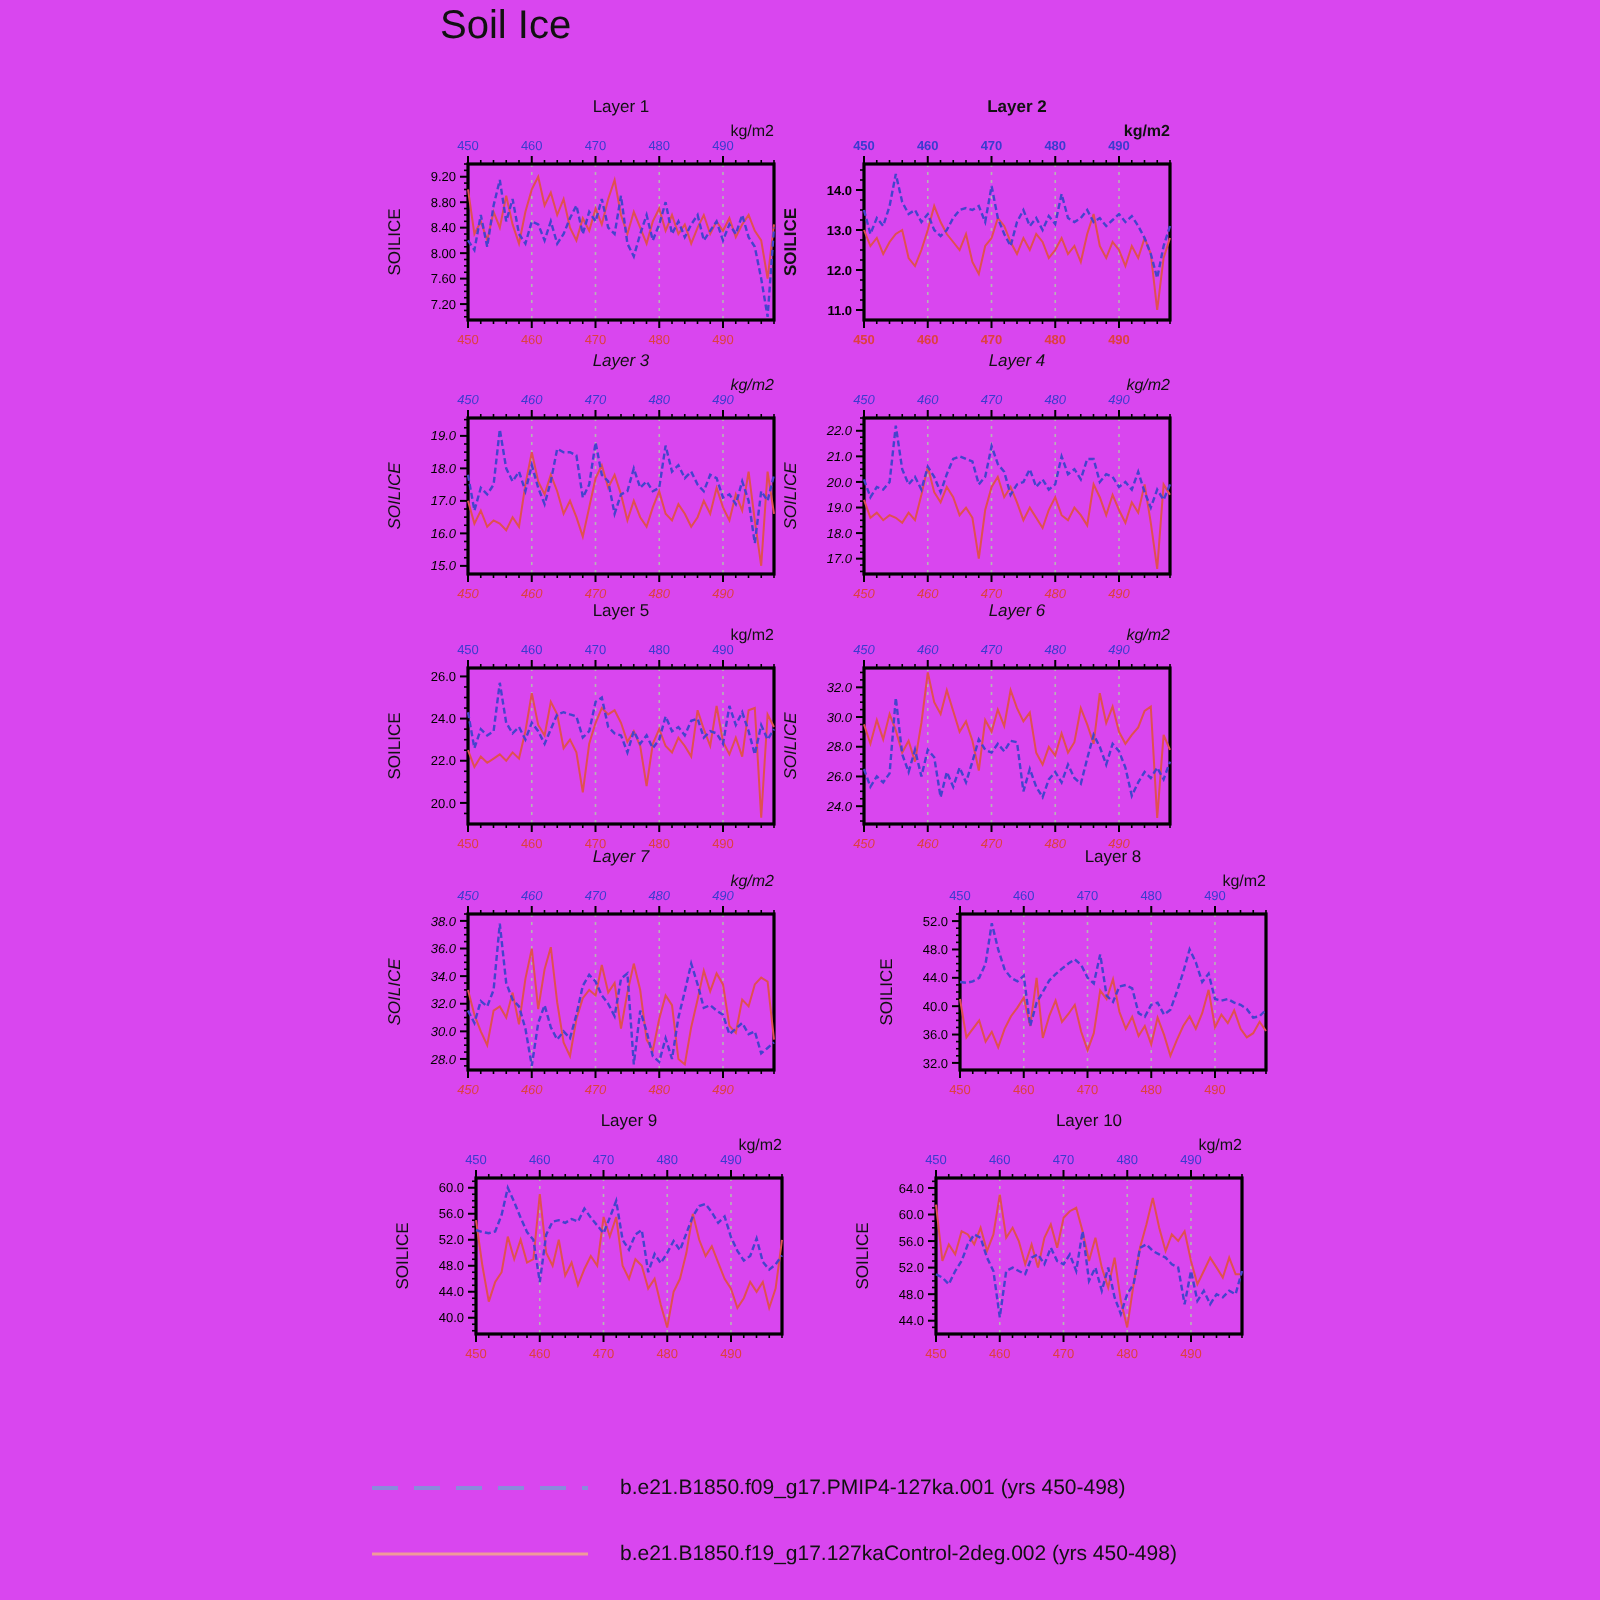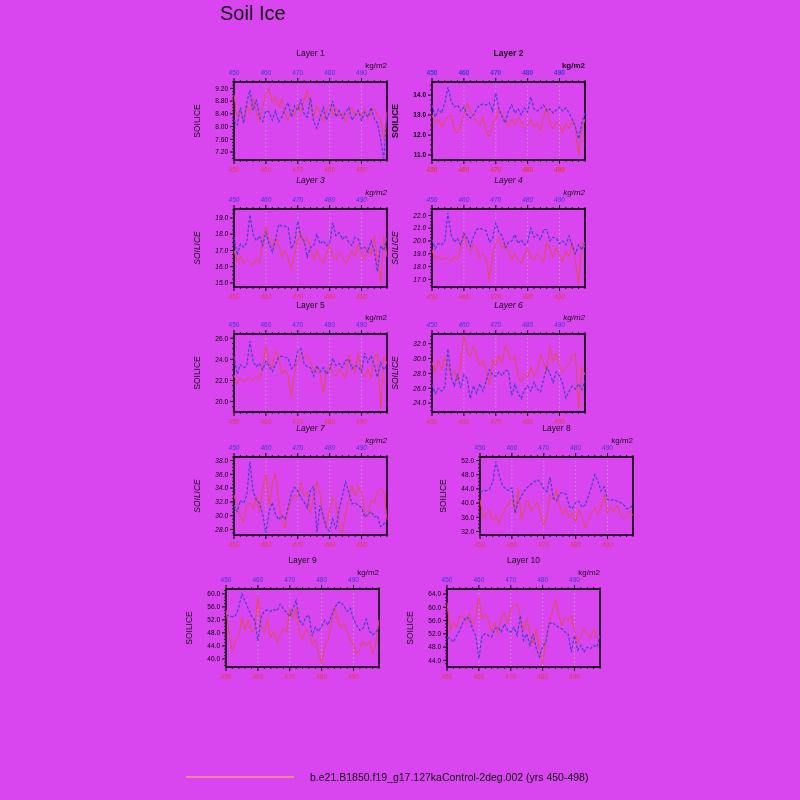--- a/index.html
+++ b/index.html
@@ -797,21 +797,21 @@
           <line x1="46" y1="46.63636363636364" x2="44" y2="46.63636363636364" stroke="#000000" stroke-width="0.8"></line>
           <line x1="46" y1="43.09090909090909" x2="44" y2="43.09090909090909" stroke="#000000" stroke-width="0.8"></line>
           <line x1="46" y1="36" x2="44" y2="36" stroke="#000000" stroke-width="0.8"></line>
           <rect x="46" y="36" width="153" height="78" fill="none" stroke="#000000" stroke-width="1.6"></rect>
           <polyline points="46.0,78.5 49.2,97.7 52.4,93.4 55.6,89.2 58.8,99.8 61.9,94.9 65.1,102.7 68.3,93.4 71.5,87.1 74.7,82.8 77.9,77.8 81.1,92.0 84.3,67.9 87.4,98.0 90.6,87.1 93.8,79.3 97.0,89.9 100.2,86.0 103.4,81.4 106.6,94.9 109.8,104.1 112.9,95.6 116.1,74.3 119.3,78.5 122.5,68.6 125.7,84.9 128.9,93.4 132.1,87.4 135.3,97.0 138.4,92.0 141.6,101.2 144.8,87.8 148.0,96.3 151.2,106.9 154.4,99.1 157.6,92.0 160.8,87.1 163.9,93.4 167.1,85.6 170.3,73.9 173.5,92.7 176.7,86.3 179.9,90.6 183.1,84.2 186.3,93.4 189.4,97.7 192.6,95.6 195.8,89.9 199.0,94.5" fill="none" stroke="#e05050" stroke-width="1"></polyline>
           <polyline points="46.0,70.0 49.2,70.4 52.4,69.7 55.6,67.9 58.8,60.8 61.9,40.6 65.1,53.7 68.3,63.7 71.5,67.9 74.7,69.7 77.9,66.8 81.1,92.0 84.3,80.3 87.4,75.0 90.6,69.3 93.8,66.1 97.0,63.3 100.2,60.8 103.4,58.7 106.6,61.5 109.8,67.9 112.9,70.7 116.1,56.2 119.3,76.8 122.5,80.0 125.7,72.2 128.9,71.5 132.1,73.2 135.3,85.6 138.4,87.4 141.6,81.4 144.8,80.3 148.0,86.3 151.2,83.9 154.4,75.0 157.6,65.1 160.8,53.7 163.9,60.1 167.1,70.0 170.3,65.8 173.5,78.5 176.7,79.3 179.9,78.5 183.1,80.3 186.3,81.4 189.4,83.5 192.6,87.8 195.8,87.1 199.0,83.9" fill="none" stroke="#4444cc" stroke-width="1.2" stroke-dasharray="3 1.6"></polyline>
           <text x="122.5" y="10" font-size="8.5" fill="#111" text-anchor="middle">Layer 8</text>
           <text x="199" y="22" font-size="8" fill="#111" text-anchor="end">kg/m2</text>
           <text x="12" y="75" font-size="8.5" fill="#111" text-anchor="middle" transform="rotate(-90 12 75)">SOILICE</text>
         </svg></div>
-      <div class="panel" style="left: 180px; top: 553px;"><svg width="208" height="128" viewBox="0 0 208 128">
+      <div class="panel" style="left: 192px; top: 553px;"><svg width="208" height="128" viewBox="0 0 208 128">
           <line x1="77.875" y1="36" x2="77.875" y2="114" stroke="#b5b5b5" stroke-width="0.8" stroke-dasharray="1.5 2.5"></line>
           <line x1="109.75" y1="36" x2="109.75" y2="114" stroke="#b5b5b5" stroke-width="0.8" stroke-dasharray="1.5 2.5"></line>
           <line x1="141.625" y1="36" x2="141.625" y2="114" stroke="#b5b5b5" stroke-width="0.8" stroke-dasharray="1.5 2.5"></line>
           <line x1="173.5" y1="36" x2="173.5" y2="114" stroke="#b5b5b5" stroke-width="0.8" stroke-dasharray="1.5 2.5"></line>
           <line x1="46" y1="36" x2="46" y2="32" stroke="#000000" stroke-width="1"></line>
           <line x1="46" y1="114" x2="46" y2="118" stroke="#000000" stroke-width="1"></line>
           <text x="46" y="29" font-size="6.5" fill="#3b3bcf" text-anchor="middle">450</text>
           <text x="46" y="126" font-size="6.5" fill="#de4040" text-anchor="middle">450</text>
           <line x1="77.875" y1="36" x2="77.875" y2="32" stroke="#000000" stroke-width="1"></line>
           <line x1="77.875" y1="114" x2="77.875" y2="118" stroke="#000000" stroke-width="1"></line>
@@ -899,21 +899,21 @@
           <line x1="46" y1="47.375" x2="44" y2="47.375" stroke="#000000" stroke-width="0.8"></line>
           <line x1="46" y1="44.125" x2="44" y2="44.125" stroke="#000000" stroke-width="0.8"></line>
           <line x1="46" y1="37.625" x2="44" y2="37.625" stroke="#000000" stroke-width="0.8"></line>
           <rect x="46" y="36" width="153" height="78" fill="none" stroke="#000000" stroke-width="1.6"></rect>
           <polyline points="46.0,57.1 49.2,79.9 52.4,97.8 55.6,88.0 58.8,83.1 61.9,65.3 65.1,76.6 68.3,66.9 71.5,78.3 74.7,76.6 77.9,44.1 81.1,73.4 84.3,79.9 87.4,66.9 90.6,84.8 93.8,78.3 97.0,89.6 100.2,81.5 103.4,75.0 106.6,79.9 109.8,55.5 112.9,65.3 116.1,55.5 119.3,79.9 122.5,86.4 125.7,76.6 128.9,79.9 132.1,91.3 135.3,86.4 138.4,99.4 141.6,110.8 144.8,92.9 148.0,86.4 151.2,73.4 154.4,53.9 157.6,66.9 160.8,75.0 163.9,70.1 167.1,78.3 170.3,86.4 173.5,91.3 176.7,101.0 179.9,96.1 183.1,88.0 186.3,92.9 189.4,88.0 192.6,101.0 195.8,91.3 199.0,66.9" fill="none" stroke="#e05050" stroke-width="1"></polyline>
           <polyline points="46.0,62.0 49.2,63.0 52.4,63.6 55.6,62.7 58.8,54.5 61.9,40.9 65.1,48.0 68.3,55.8 71.5,63.0 74.7,66.9 77.9,88.0 81.1,64.3 84.3,57.8 87.4,57.1 90.6,58.4 93.8,56.5 97.0,57.8 100.2,51.3 103.4,55.8 106.6,59.7 109.8,63.6 112.9,55.8 116.1,47.4 119.3,66.9 122.5,71.8 125.7,64.3 128.9,62.0 132.1,83.1 135.3,74.0 138.4,78.6 141.6,73.4 144.8,67.5 148.0,72.1 151.2,63.6 154.4,55.2 157.6,50.0 160.8,49.0 163.9,53.2 167.1,58.4 170.3,55.2 173.5,65.6 176.7,72.4 179.9,77.3 183.1,75.0 186.3,66.2 189.4,77.9 192.6,81.8 195.8,79.2 199.0,74.7" fill="none" stroke="#4444cc" stroke-width="1.2" stroke-dasharray="3 1.6"></polyline>
           <text x="122.5" y="10" font-size="8.5" fill="#111" text-anchor="middle">Layer 9</text>
           <text x="199" y="22" font-size="8" fill="#111" text-anchor="end">kg/m2</text>
           <text x="12" y="75" font-size="8.5" fill="#111" text-anchor="middle" transform="rotate(-90 12 75)">SOILICE</text>
         </svg></div>
-      <div class="panel" style="left: 365px; top: 553px; padding-left: 36px;"><svg width="208" height="128" viewBox="0 0 208 128">
+      <div class="panel" style="left: 386px; top: 553px; padding-left: 36px;"><svg width="208" height="128" viewBox="0 0 208 128">
           <line x1="77.875" y1="36" x2="77.875" y2="114" stroke="#b5b5b5" stroke-width="0.8" stroke-dasharray="1.5 2.5"></line>
           <line x1="109.75" y1="36" x2="109.75" y2="114" stroke="#b5b5b5" stroke-width="0.8" stroke-dasharray="1.5 2.5"></line>
           <line x1="141.625" y1="36" x2="141.625" y2="114" stroke="#b5b5b5" stroke-width="0.8" stroke-dasharray="1.5 2.5"></line>
           <line x1="173.5" y1="36" x2="173.5" y2="114" stroke="#b5b5b5" stroke-width="0.8" stroke-dasharray="1.5 2.5"></line>
           <line x1="46" y1="36" x2="46" y2="32" stroke="#000000" stroke-width="1"></line>
           <line x1="46" y1="114" x2="46" y2="118" stroke="#000000" stroke-width="1"></line>
           <text x="46" y="29" font-size="6.5" fill="#3b3bcf" text-anchor="middle">450</text>
           <text x="46" y="126" font-size="6.5" fill="#de4040" text-anchor="middle">450</text>
           <line x1="77.875" y1="36" x2="77.875" y2="32" stroke="#000000" stroke-width="1"></line>
           <line x1="77.875" y1="114" x2="77.875" y2="118" stroke="#000000" stroke-width="1"></line>
@@ -1002,19 +1002,25 @@
           <line x1="46" y1="37.65957446808511" x2="44" y2="37.65957446808511" stroke="#000000" stroke-width="0.8"></line>
           <rect x="46" y="36" width="153" height="78" fill="none" stroke="#000000" stroke-width="1.6"></rect>
           <polyline points="46.0,49.3 49.2,77.5 52.4,69.2 55.6,74.2 58.8,62.6 61.9,64.2 65.1,69.2 68.3,60.9 71.5,72.5 74.7,64.2 77.9,44.3 81.1,65.9 84.3,60.9 87.4,67.5 90.6,79.1 93.8,69.2 97.0,80.8 100.2,65.9 103.4,59.2 106.6,70.9 109.8,55.9 112.9,52.6 116.1,50.9 119.3,62.6 122.5,77.5 125.7,65.9 128.9,80.8 132.1,90.8 135.3,75.8 138.4,97.4 141.6,110.7 144.8,89.1 148.0,70.9 151.2,59.2 154.4,46.0 157.6,60.9 160.8,72.5 163.9,64.2 167.1,67.5 170.3,62.6 173.5,77.5 176.7,89.1 179.9,82.5 183.1,75.8 186.3,80.8 189.4,85.8 192.6,75.8 195.8,84.1 199.0,84.1" fill="none" stroke="#e05050" stroke-width="1"></polyline>
           <polyline points="46.0,84.1 49.2,85.8 52.4,89.1 55.6,82.5 58.8,77.5 61.9,69.2 65.1,64.2 68.3,65.9 71.5,75.8 74.7,82.5 77.9,105.7 81.1,82.5 84.3,80.8 87.4,82.5 90.6,84.1 93.8,75.8 97.0,74.2 100.2,79.1 103.4,70.9 106.6,77.5 109.8,79.1 112.9,74.2 116.1,82.5 119.3,62.6 122.5,87.4 125.7,80.8 128.9,92.4 132.1,80.8 135.3,95.7 138.4,104.0 141.6,94.1 144.8,89.1 148.0,70.9 151.2,69.2 154.4,72.5 157.6,74.2 160.8,75.8 163.9,79.1 167.1,80.8 170.3,99.1 173.5,82.5 176.7,97.4 179.9,92.4 183.1,99.1 186.3,94.1 189.4,95.7 192.6,92.4 195.8,94.1 199.0,82.5" fill="none" stroke="#4444cc" stroke-width="1.2" stroke-dasharray="3 1.6"></polyline>
           <text x="122.5" y="10" font-size="8.5" fill="#111" text-anchor="middle">Layer 10</text>
           <text x="199" y="22" font-size="8" fill="#111" text-anchor="end">kg/m2</text>
           <text x="12" y="75" font-size="8.5" fill="#111" text-anchor="middle" transform="rotate(-90 12 75)">SOILICE</text>
         </svg></div>
     </div>
 
+  <div class="legend-row" style="left:184px;top:736px;">
+    <svg class="sample" viewBox="0 0 112 12">
+      <line id="legend-line-0" x1="2" y1="6" x2="110" y2="6" stroke-width="2" stroke-dasharray="13 8" stroke="#8a8adc"></line>
+    </svg>
+    <span class="lbl">b.e21.B1850.f09_g17.PMIP4-127ka.001 (yrs 450-498)</span>
+  </div>
   <div class="legend-row" style="left:184px;top:769px;">
     <svg class="sample" viewBox="0 0 112 12">
       <line id="legend-line-1" x1="2" y1="6" x2="110" y2="6" stroke-width="1.5" stroke="#f09a9a"></line>
     </svg>
     <span class="lbl">b.e21.B1850.f19_g17.127kaControl-2deg.002 (yrs 450-498)</span>
   </div>
 </div>
 
 </body></html>

